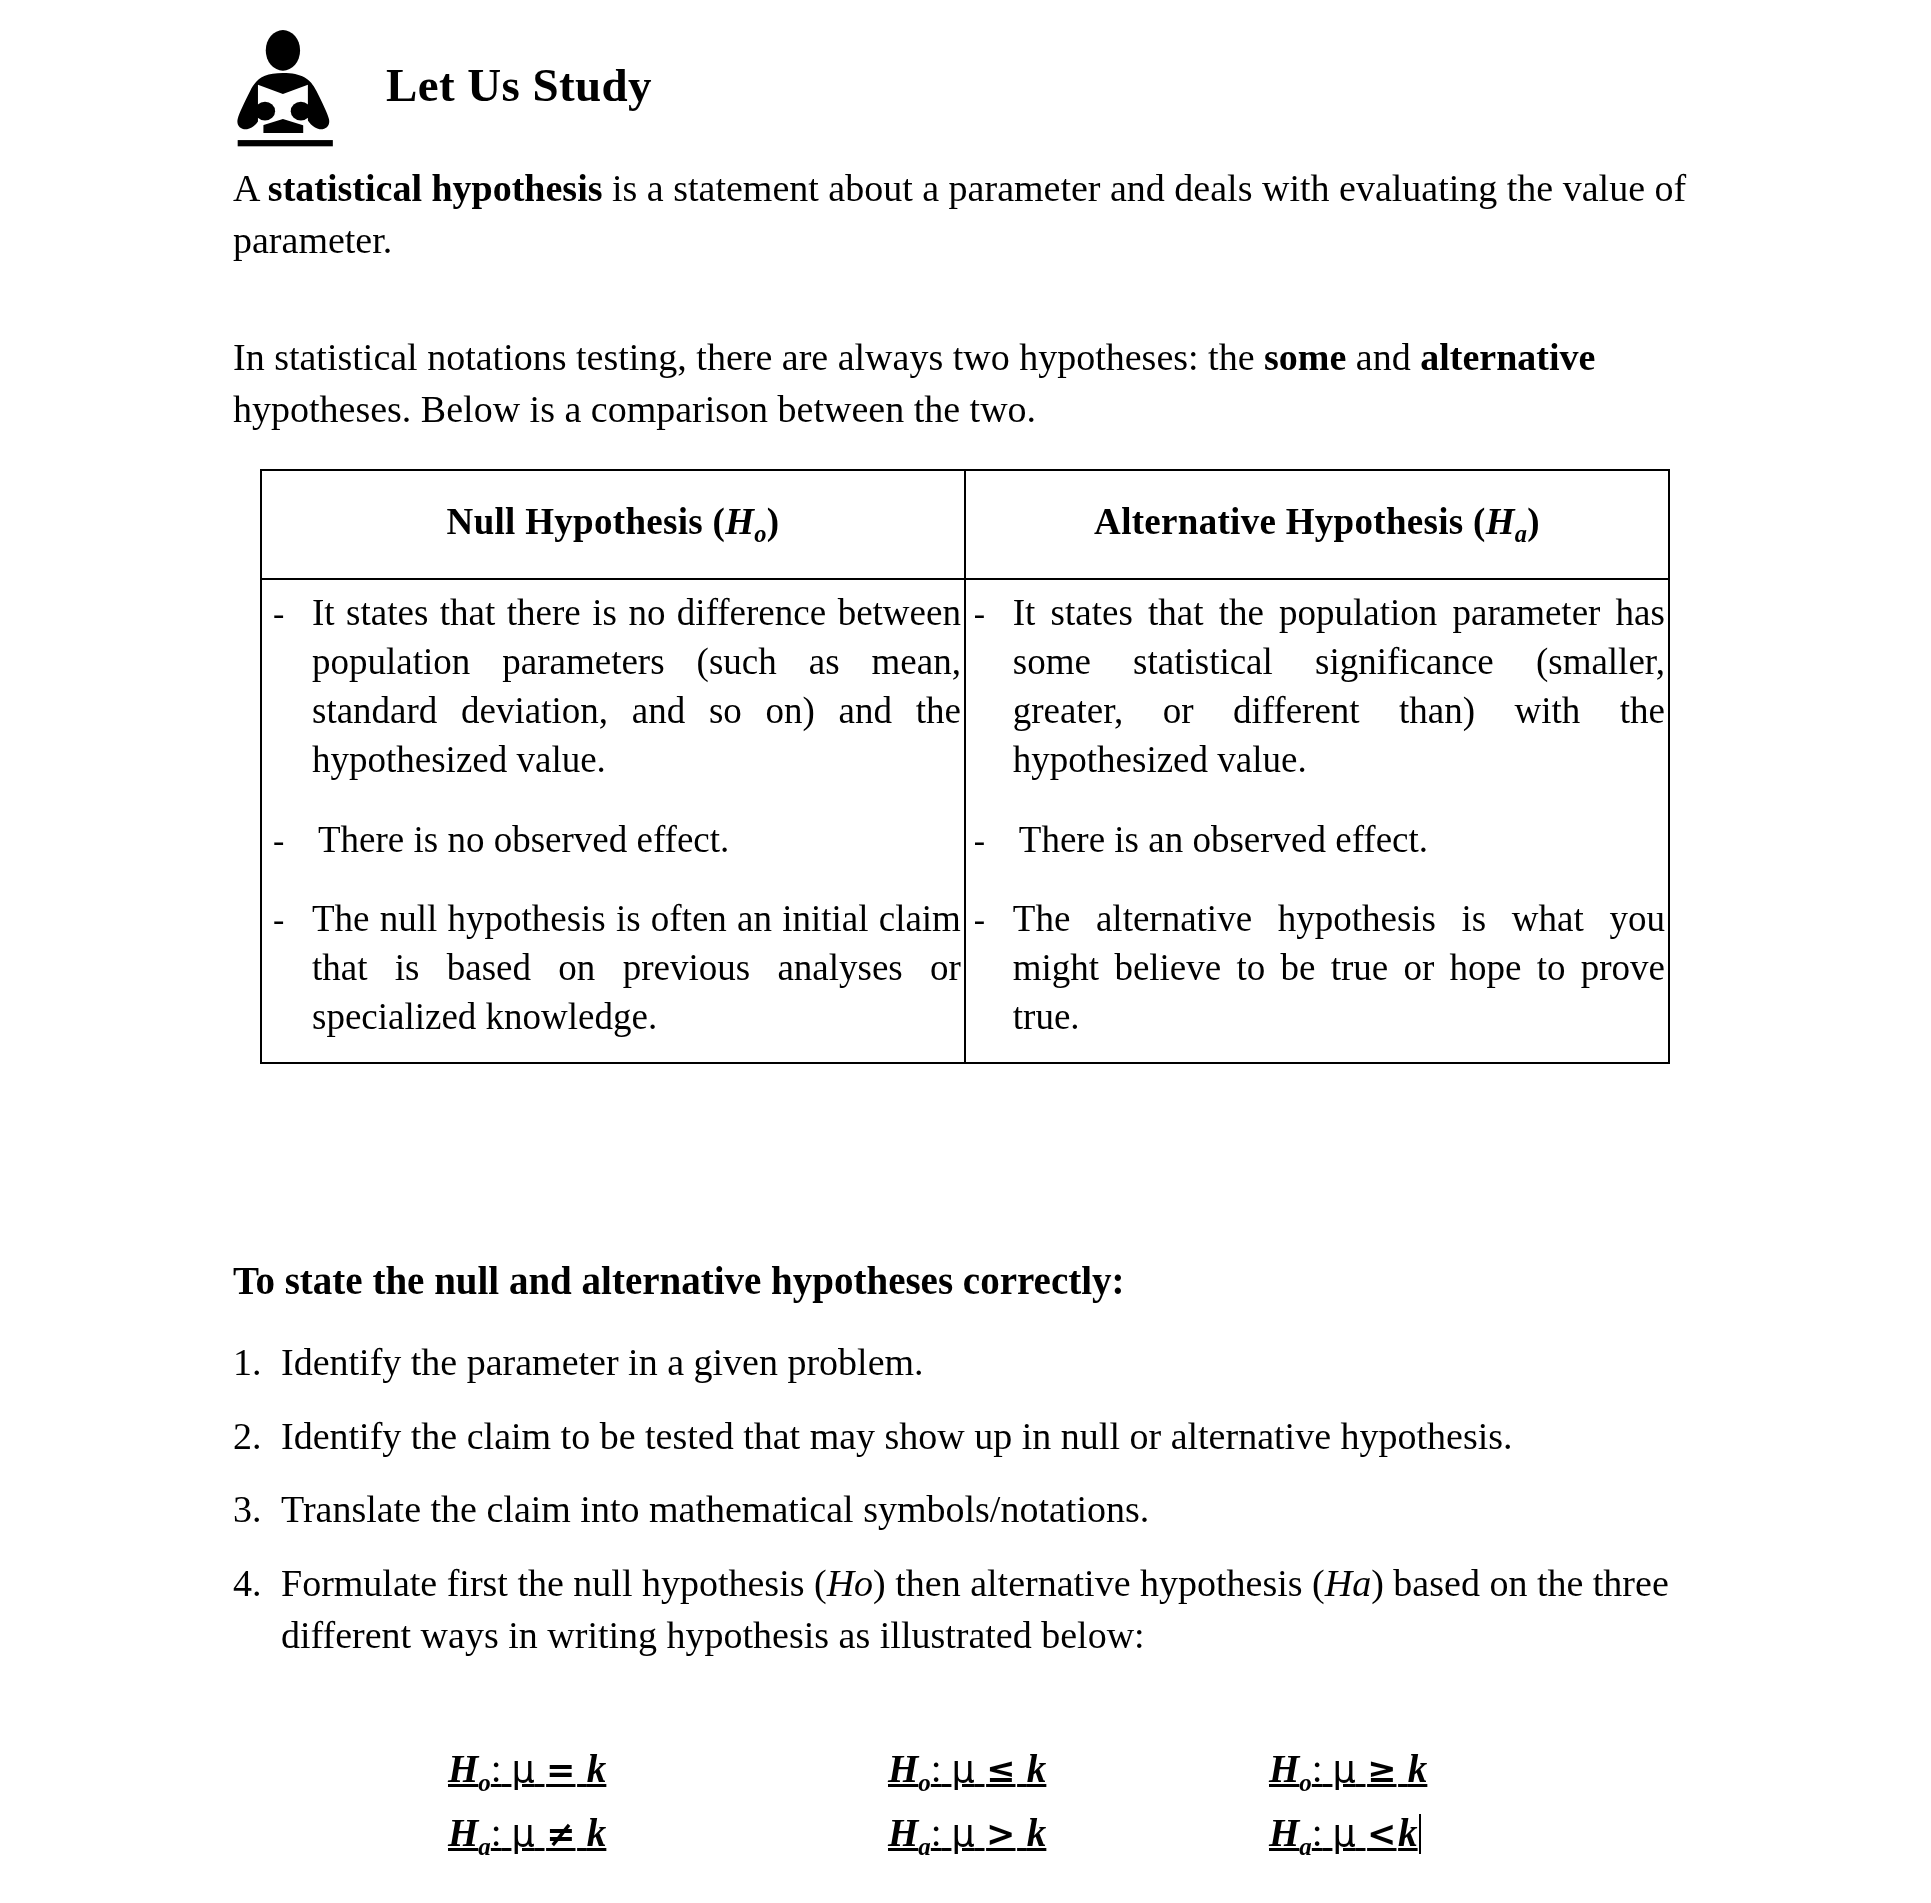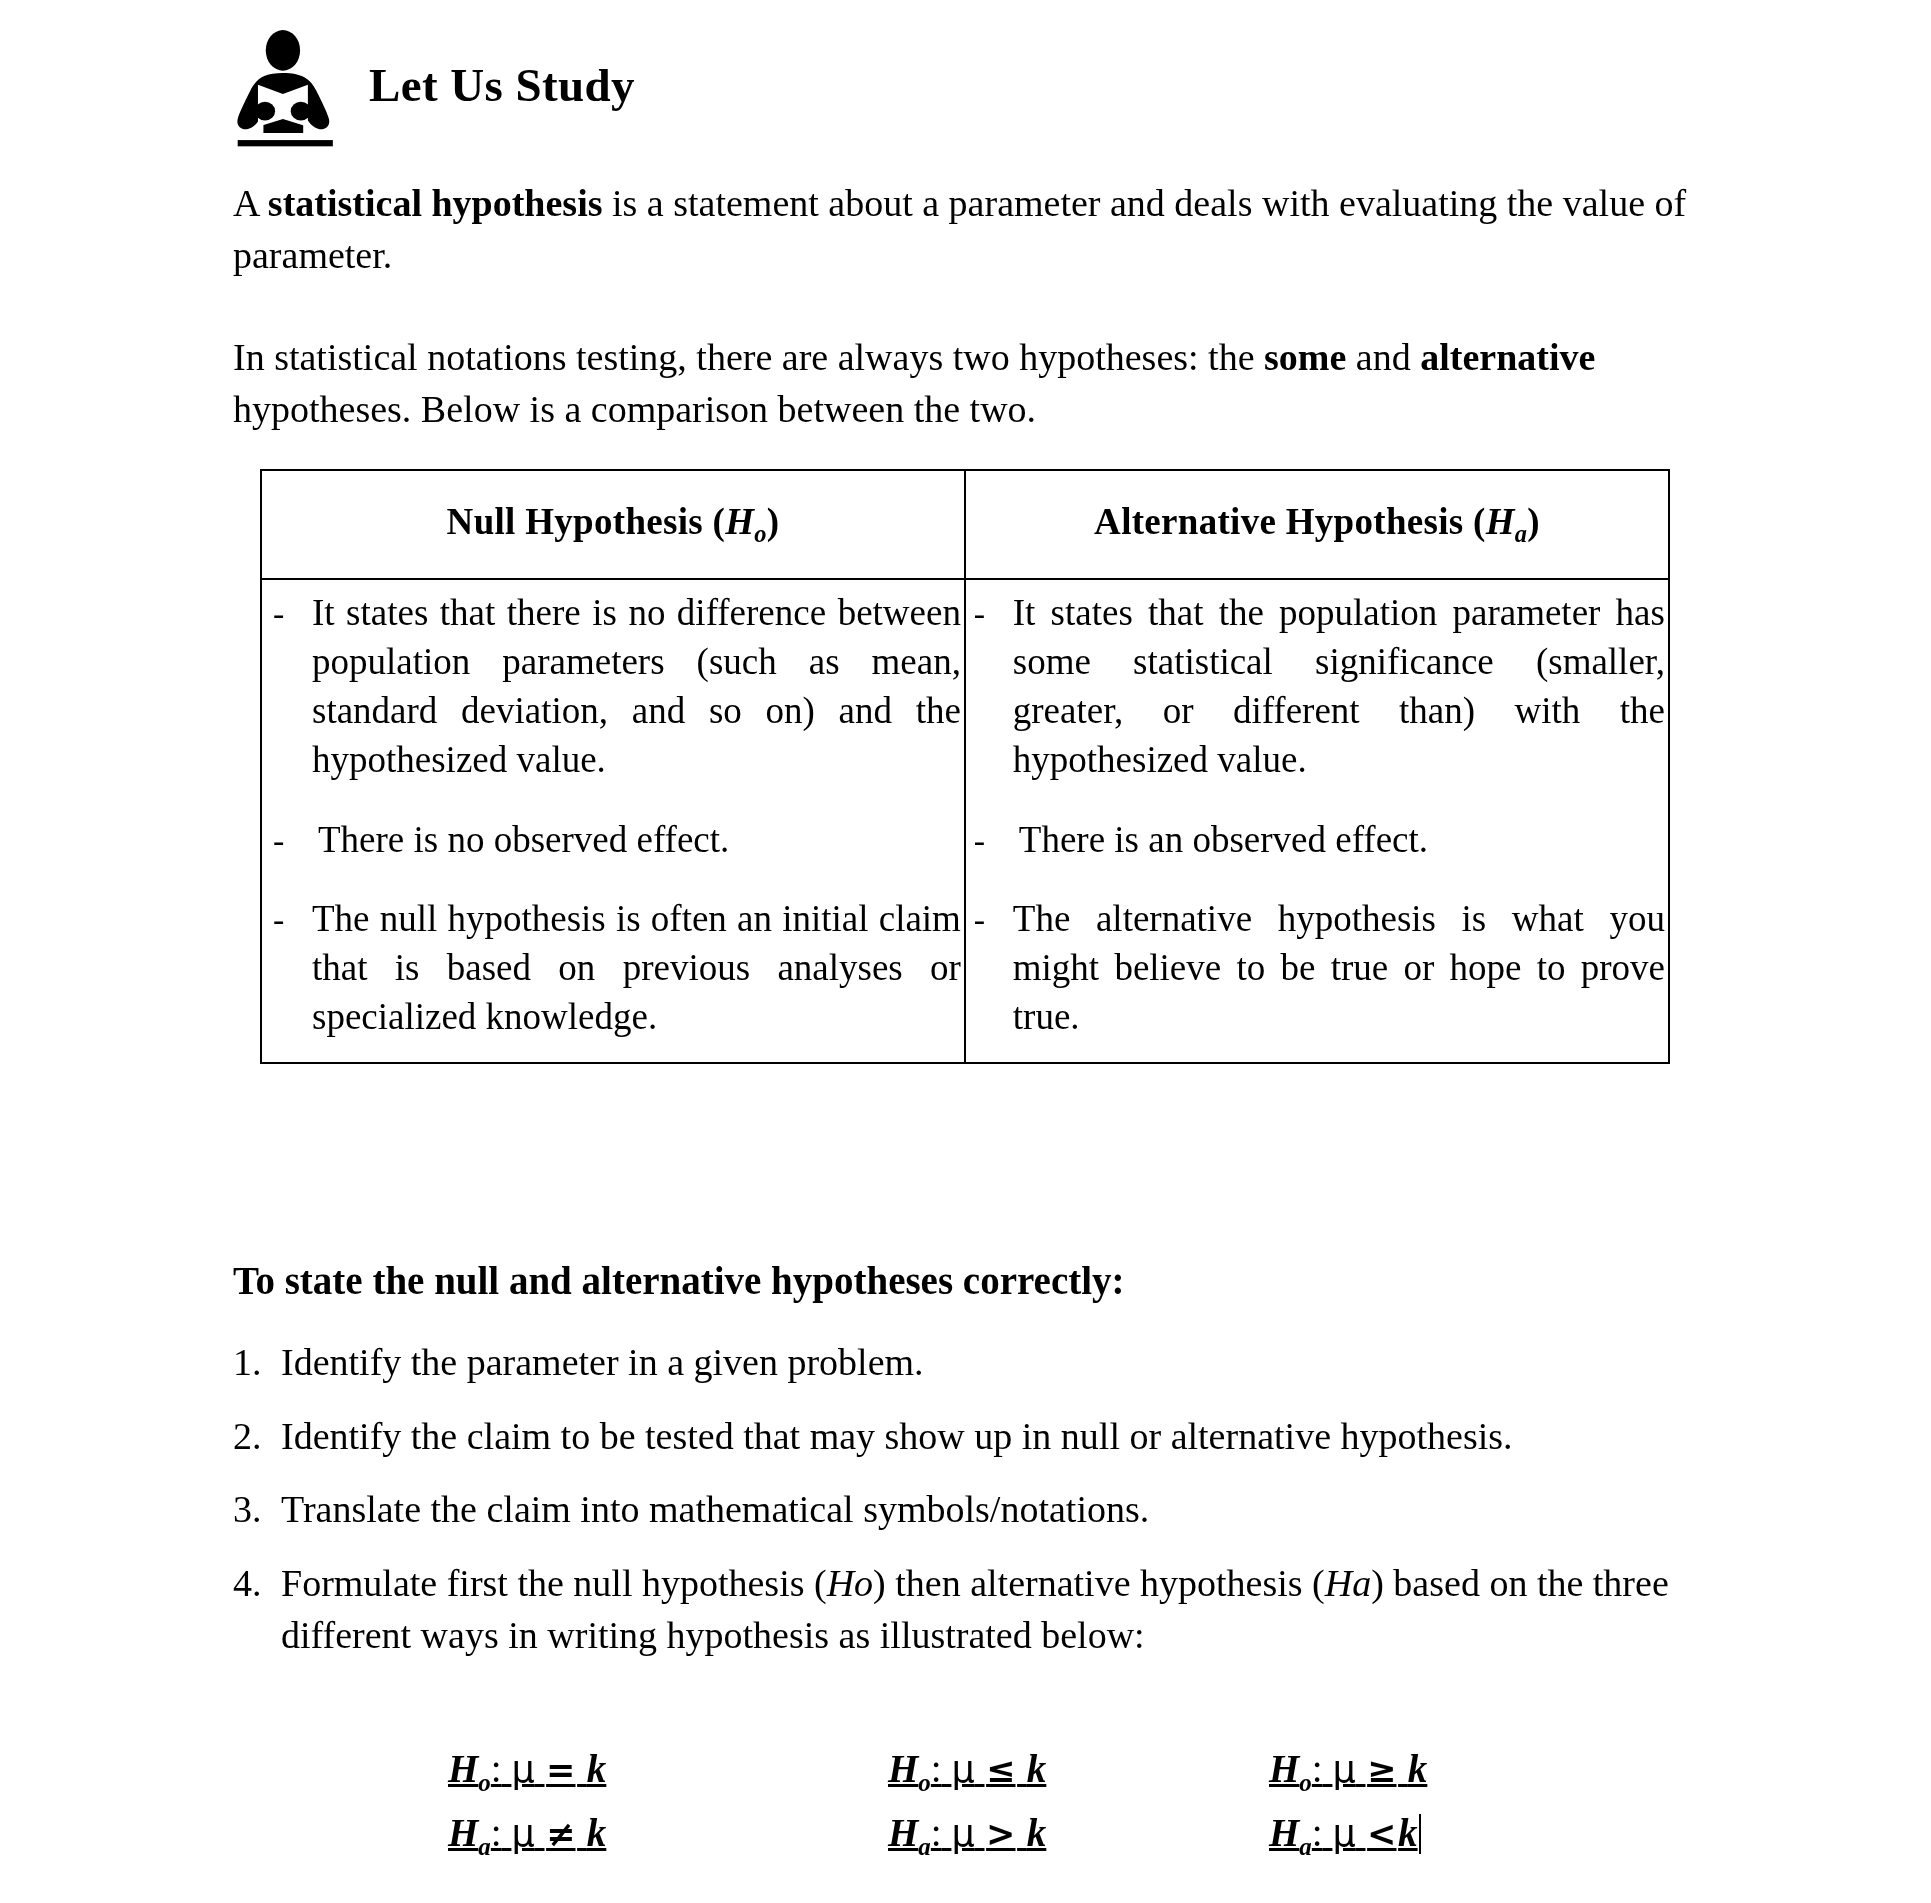--- a/index.html
+++ b/index.html
@@ -24,21 +24,21 @@
     box-sizing: border-box;
   }
 
   
   .header {
     position: absolute;
     left: 233px;
     top: 30px;
     display: flex;
     align-items: center;
-    gap: 19px;
+    gap: 36px;
   }
   .reader-icon {
     width: 117px;
     height: 125px;
     display: block;
     flex: 0 0 auto;
   }
   .header-title {
     font-family: "Liberation Serif", "DejaVu Serif", serif;
     font-weight: bold;
@@ -51,21 +51,21 @@
 
   
   .para {
     position: absolute;
     font-size: 38px;
     line-height: 1.38;
     text-align: left;
   }
   .para b { font-weight: bold; }
 
-  #para-1 { left: 233px; top: 177px; width: 1479px; }
+  #para-1 { left: 233px; top: 162px; width: 1479px; }
   #para-2 { left: 233px; top: 331px; width: 1455px; }
 
   
   .cmp-table {
     position: absolute;
     left: 260px;
     top: 469px;
     width: 1410px;
     border-collapse: collapse;
     table-layout: fixed;

